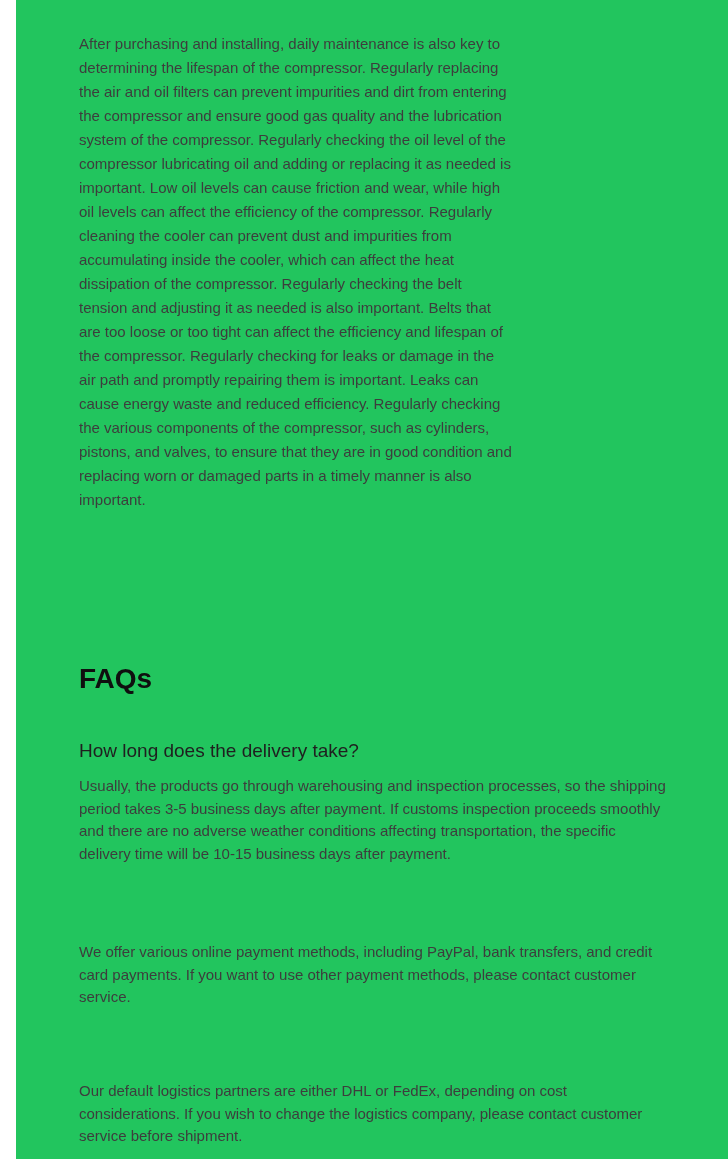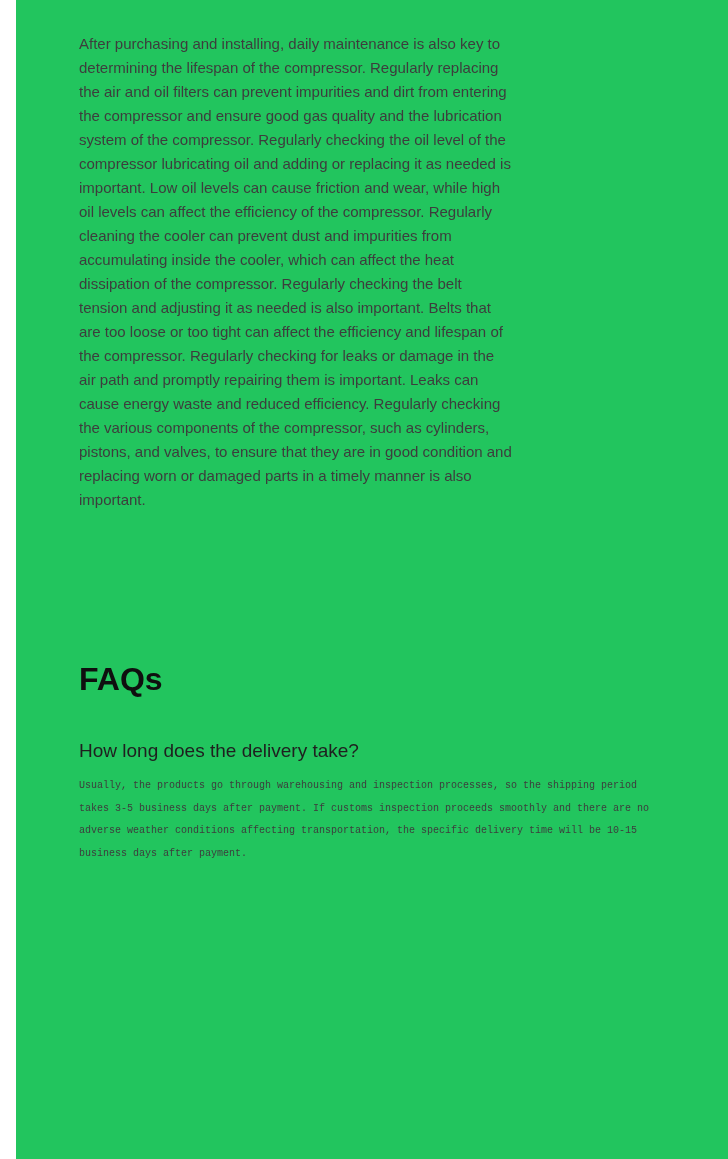--- a/index.html
+++ b/index.html
@@ -27,58 +27,59 @@
     width: 435px;
     font-size: 15px;
     line-height: 24px;
     color: #3d3d3d;
     font-weight: 400;
   }
   .faq-title {
     position: absolute;
     left: 63px;
     top: 660px;
-    font-size: 32px;
+    font-size: 28px;
     line-height: 38px;
     font-weight: 700;
     color: #0f0f0f;
   }
   .faq-question {
     position: absolute;
     left: 63px;
     max-width: 520px;
     font-size: 19px;
     line-height: 26px;
     font-weight: 400;
     color: #1f1f1f;
   }
   .faq-answer {
     position: absolute;
     left: 63px;
     width: 591px;
-    font-size: 10px;
+    font-size: 15px;
     line-height: 22.5px;
     color: #3d3d3d;
     font-weight: 400;
-    font-family: Liberation Mono, monospace;
   }
   .q1 { top: 738px; text-align: right; }
   .a1 { top: 775px; }
   .q2 { top: 906px; }
   .a2 { top: 941px; }
   .q3 { top: 1021px; }
   .a3 { top: 1080px; }
 </style>
 </head>
 <body>
 
 <div class="page">
 
   <p class="intro-paragraph">After purchasing and installing, daily maintenance is also key to determining the lifespan of the compressor. Regularly replacing the air and oil filters can prevent impurities and dirt from entering the compressor and ensure good gas quality and the lubrication system of the compressor. Regularly checking the oil level of the compressor lubricating oil and adding or replacing it as needed is important. Low oil levels can cause friction and wear, while high oil levels can affect the efficiency of the compressor. Regularly cleaning the cooler can prevent dust and impurities from accumulating inside the cooler, which can affect the heat dissipation of the compressor. Regularly checking the belt tension and adjusting it as needed is also important. Belts that are too loose or too tight can affect the efficiency and lifespan of the compressor. Regularly checking for leaks or damage in the air path and promptly repairing them is important. Leaks can cause energy waste and reduced efficiency. Regularly checking the various components of the compressor, such as cylinders, pistons, and valves, to ensure that they are in good condition and replacing worn or damaged parts in a timely manner is also important.</p>
 
   <h2 class="faq-title">FAQs</h2>
 
   <h3 class="faq-question q1">How long does the delivery take?</h3>
   <p class="faq-answer a1">Usually, the products go through warehousing and inspection processes, so the shipping period takes 3-5 business days after payment. If customs inspection proceeds smoothly and there are no adverse weather conditions affecting transportation, the specific delivery time will be 10-15 business days after payment.</p>
 
+  <p class="faq-answer a2">We offer various online payment methods, including PayPal, bank transfers, and credit card payments. If you want to use other payment methods, please contact customer service.</p>
 
+  <p class="faq-answer a3">Our default logistics partners are either DHL or FedEx, depending on cost considerations. If you wish to change the logistics company, please contact customer service before shipment.</p>
 
 </div>
 
 </body></html>

